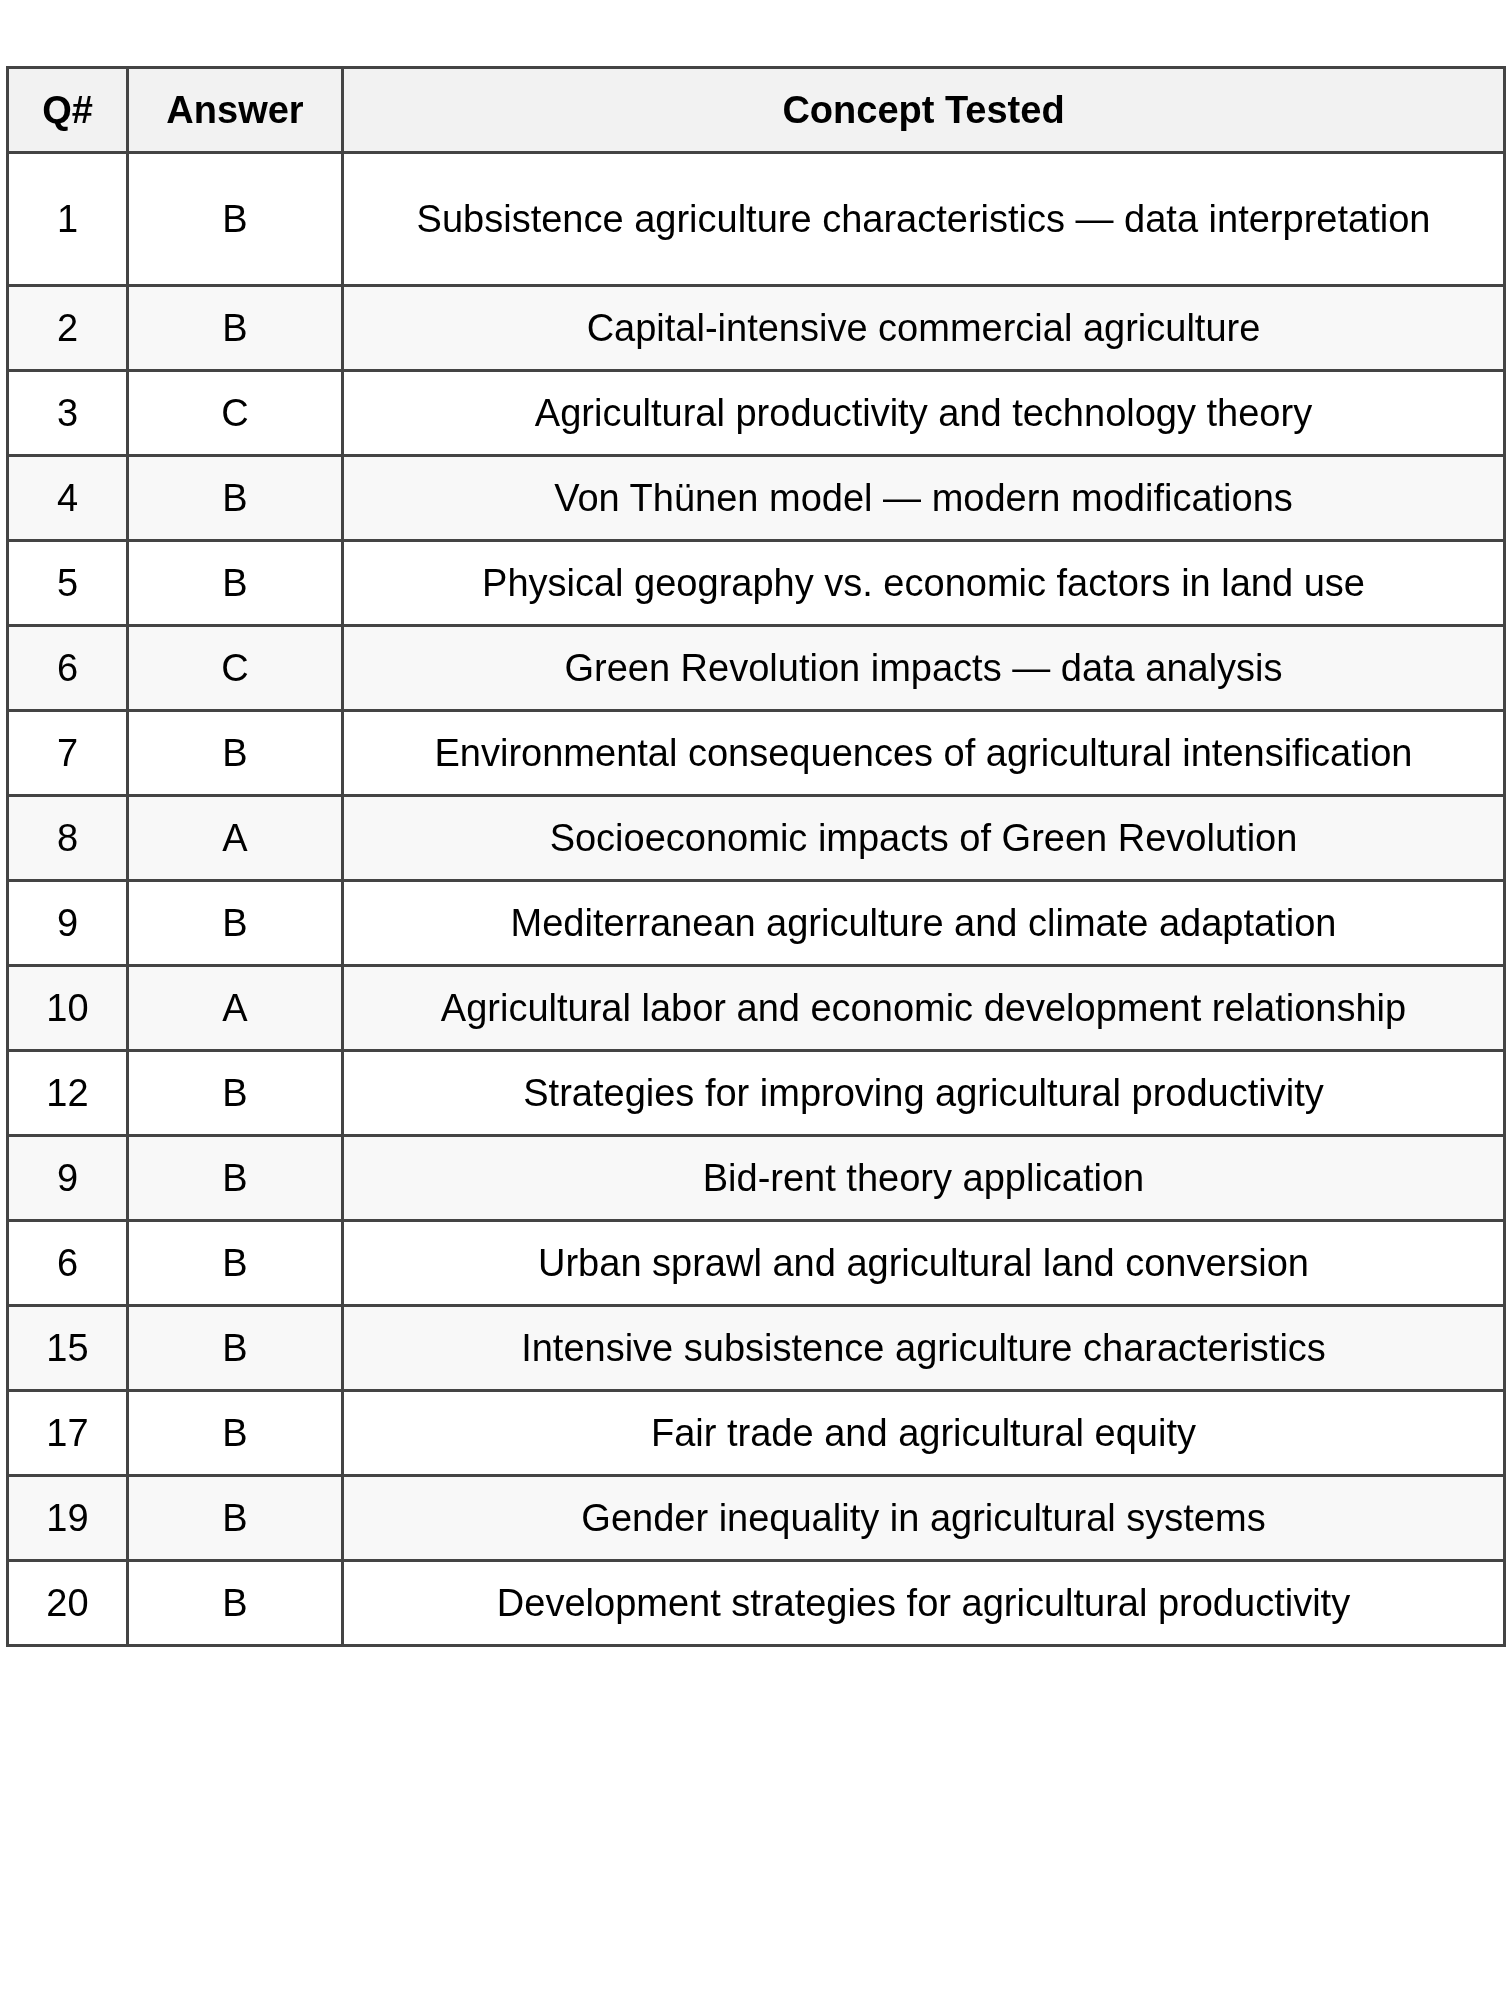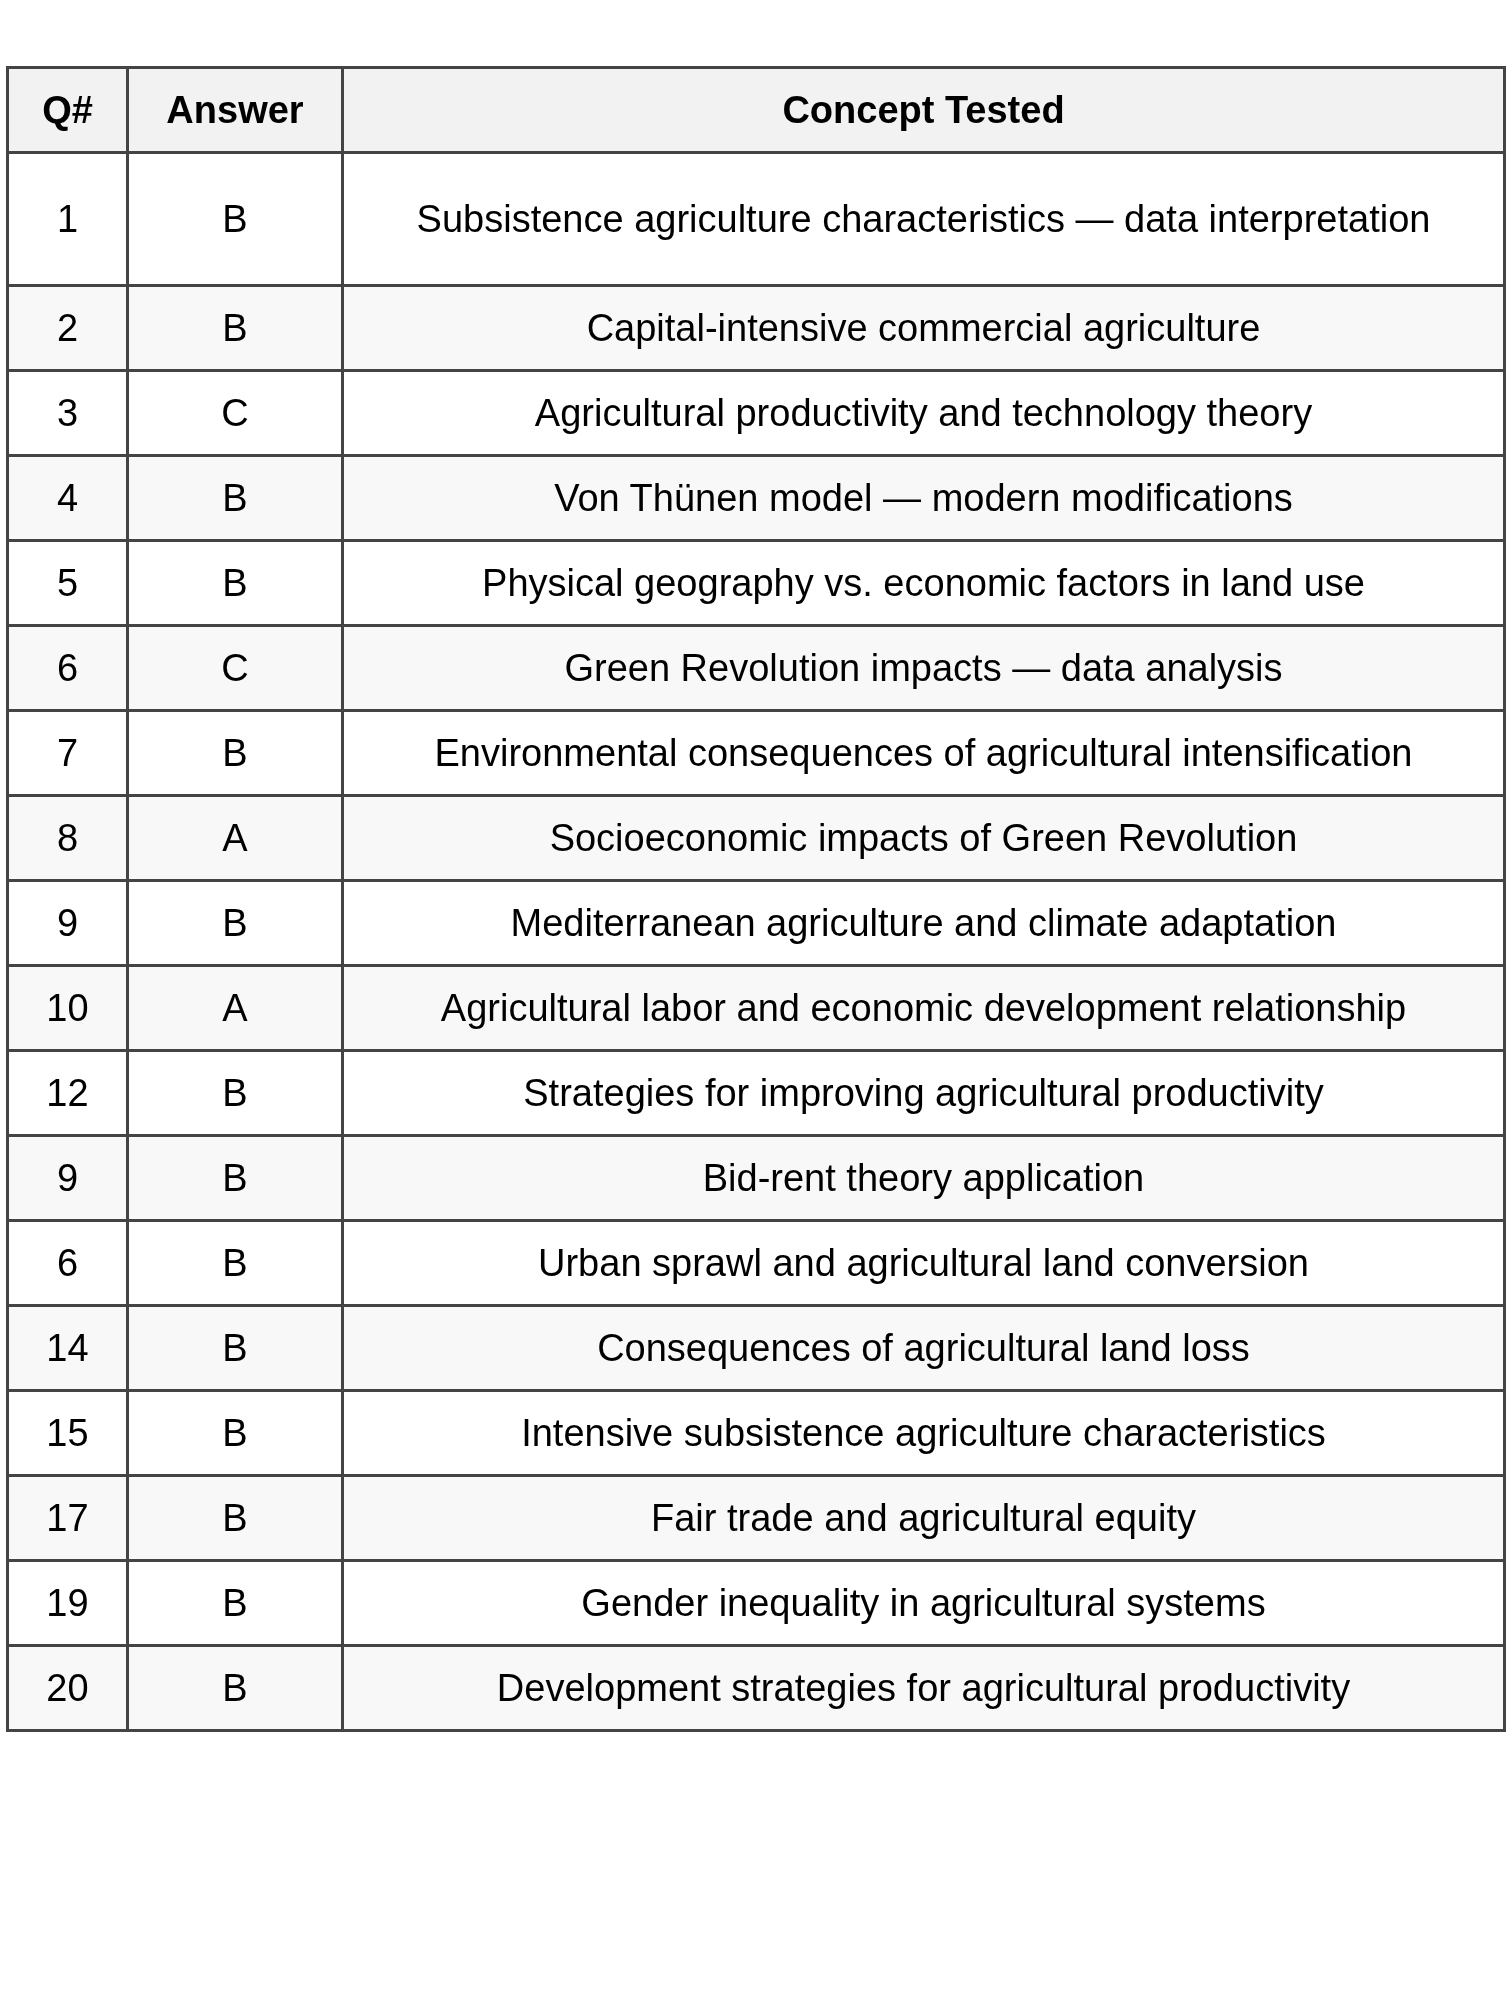--- a/index.html
+++ b/index.html
@@ -95,25 +95,20 @@
         <td>9</td>
         <td>B</td>
         <td>Bid-rent theory application</td>
       </tr>
       <tr class="row">
         <td>6</td>
         <td>B</td>
         <td>Urban sprawl and agricultural land conversion</td>
       </tr>
       <tr class="row">
-        <td>14</td>
-        <td>B</td>
-        <td>Consequences of agricultural land loss</td>
-      </tr>
-      <tr class="row">
         <td>15</td>
         <td>B</td>
         <td>Intensive subsistence agriculture characteristics</td>
       </tr>
       <tr class="row">
         <td>17</td>
         <td>B</td>
         <td>Fair trade and agricultural equity</td>
       </tr>
       <tr class="row">

